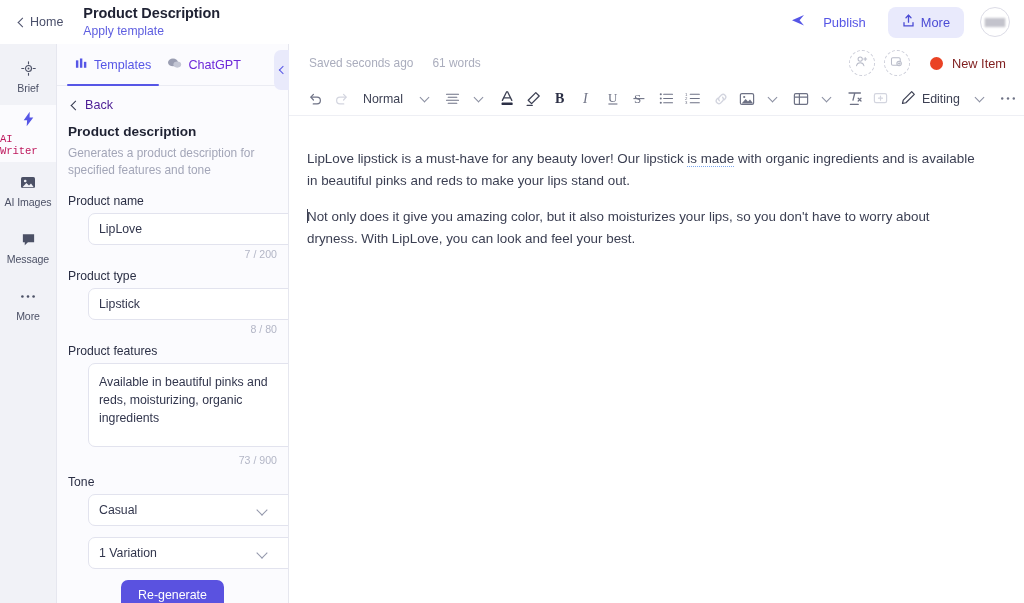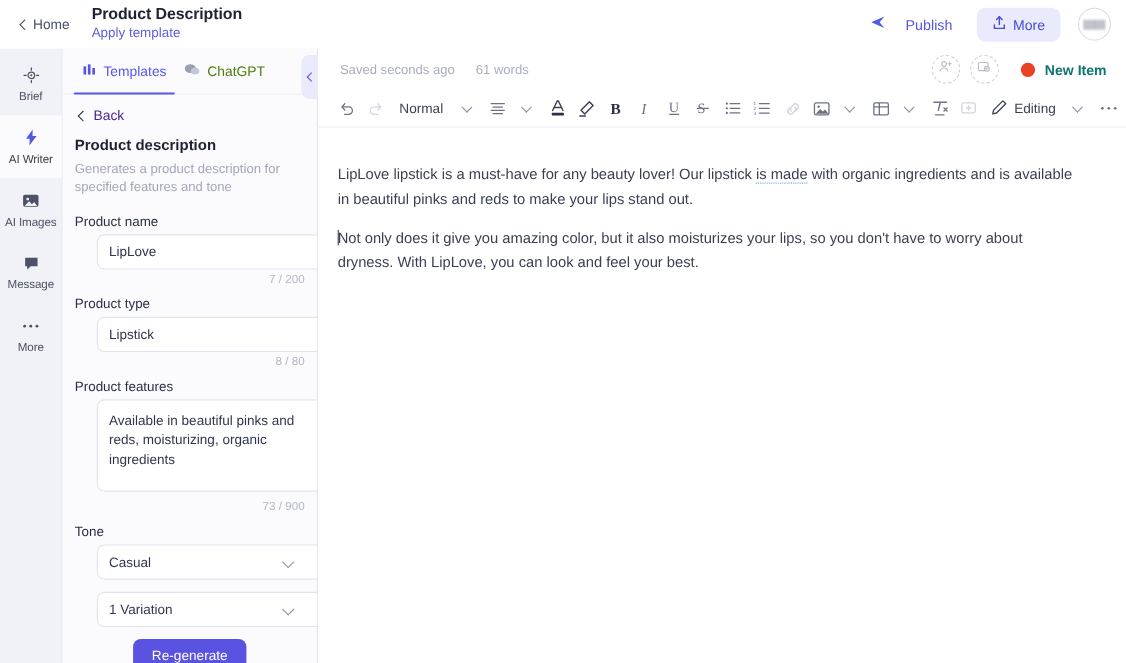--- a/index.html
+++ b/index.html
@@ -69,36 +69,36 @@
     background: #f1f2f7;
     border-right: 1px solid #e6e7ef;
     padding-top: 4px;
   }
   .rail-item {
     height: 57px; display: flex; flex-direction: column;
     align-items: center; justify-content: center; gap: 5px;
     cursor: pointer; color: #4c5166; position: relative;
   }
   .rail-item .rail-label { font-size: 10.6px; letter-spacing: -0.1px; }
-  .rail-item.active { background: #fbfbfe; color: #404040; }
+  .rail-item.active { background: #fbfbfe; color: #be185d; font-family: Liberation Mono, monospace; }
   .rail-icon { width: 17px; height: 17px; display:flex; align-items:center; justify-content:center; }
   .rail-icon svg { display:block; }
 
   
   .panel {
     width: 232px; flex: 0 0 232px;
     background: #fbfbfe;
     border-right: 1px solid #e6e7ef;
     display: flex; flex-direction: column;
     position: relative;
   }
   .panel-tabs { display: flex; height: 42px; flex: 0 0 42px; padding: 0 10px; border-bottom: 1px solid #ebecf3; }
   .panel-tab {
     display: flex; align-items: center; gap: 6px;
-    font-size: 12.6px; color: #4d7c0f; cursor: pointer;
+    font-size: 12.6px; color: #6d28d9; cursor: pointer;
     padding: 0 8px; position: relative;
   }
   .panel-tab.active { color: #5656e6; font-weight: 500; }
   .panel-tab.active::after {
     content:""; position:absolute; left:0; right:0; bottom:-1px; height:2px; background:#5656e6; border-radius:2px;
   }
   .panel-scroll { flex: 1 1 auto; overflow: hidden; padding: 12px 11px 0 11px; }
 
   .back-link {
     display:flex; align-items:center; gap:7px;
@@ -166,21 +166,21 @@
     width: 26px; height: 26px; border-radius: 50%;
     border: 1.2px dashed #ccced9;
     display:flex; align-items:center; justify-content:center;
     margin-left: 9px; cursor: pointer;
   }
   .new-item {
     display:flex; align-items:center; gap: 9px;
     margin-left: 20px; cursor: pointer;
   }
   .new-item-dot { width: 13px; height: 13px; border-radius: 50%; background: #ea4224; }
-  .new-item-label { font-size: 12.8px; color: #0f766e; font-weight: 700; }
+  .new-item-label { font-size: 12.8px; color: #7f1d1d; font-weight: 400; }
 
   .toolbar {
     height: 34px; flex: 0 0 34px;
     display: flex; align-items: center;
     padding: 0 14px 0 14px;
     border-bottom: 1px solid #eeeff4;
     gap: 2px;
   }
   .tb {
     height: 26px; min-width: 24px;

